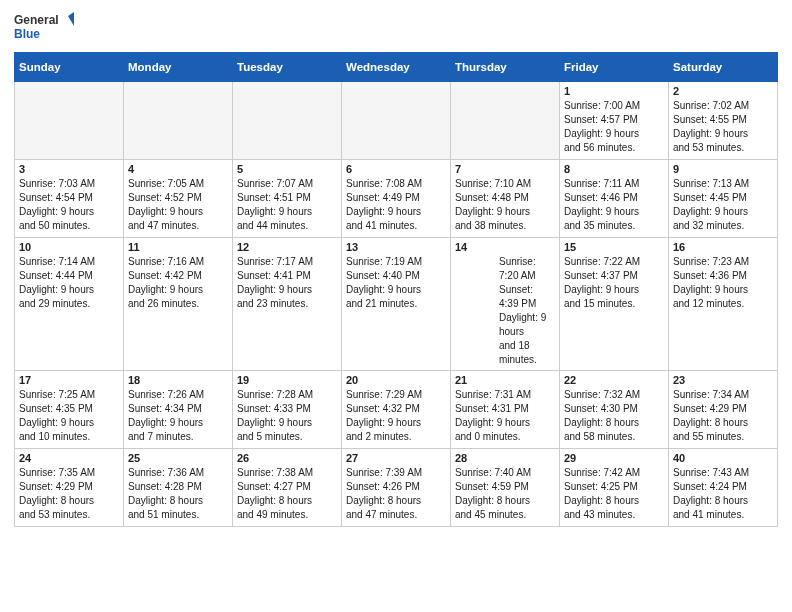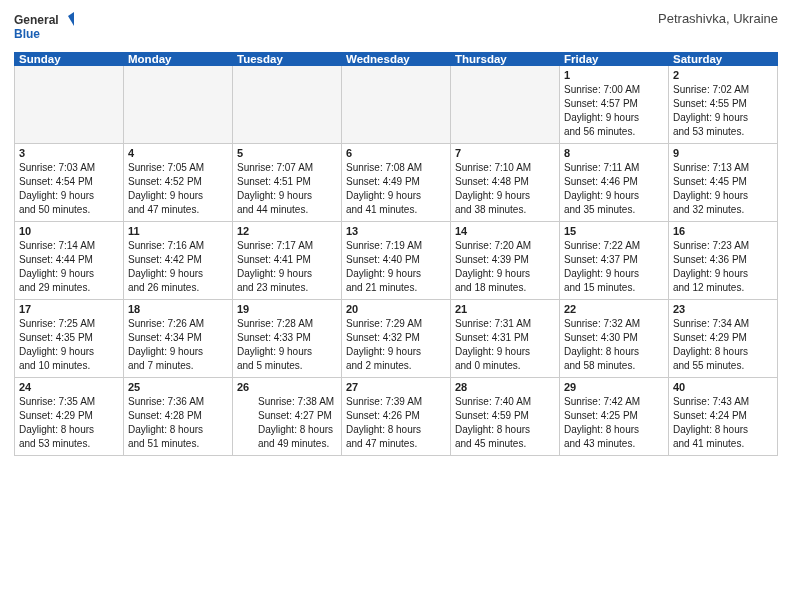--- a/index.html
+++ b/index.html
@@ -43,21 +43,21 @@
     .calendar {
       width: 100%;
       border-collapse: collapse;
       table-layout: fixed;
     }
     .calendar th {
       background: #1a5fb4;
       color: #fff;
       font-size: 11.5px;
       font-weight: bold;
-      padding: 0 4px;
+      padding: 8px 4px;
       text-align: left;
       border: 1px solid #1a5fb4;
     }
     .calendar td {
       vertical-align: top;
       border: 1px solid #ccc;
       padding: 3px 4px;
       font-size: 9px;
       color: #222;
       background: #fff;
@@ -84,21 +84,20 @@
 <div class="page">
   <div class="header">
     <div class="logo">
     <svg width="60" height="36" viewBox="0 0 60 36">
       <text x="0" y="14" font-size="12" font-weight="bold" fill="#333" font-family="Arial">General</text>
       <text x="0" y="28" font-size="12" font-weight="bold" fill="#1a5fb4" font-family="Arial">Blue</text>
       <polygon points="54,6 60,2 60,16" fill="#1a5fb4"></polygon>
     </svg>
       </div>
     <div class="title-block">
-      <div class="location">Petrashivka, Ukraine</div>
     </div>
   </div>
 
   <table class="calendar">
     <thead>
       <tr>
         <th>Sunday</th>
         <th>Monday</th>
         <th>Tuesday</th>
         <th>Wednesday</th>
@@ -204,21 +203,21 @@
           </td>
           <td>
             <span class="day-num">13</span>
             <div class="day-info" style="white-space: pre-line;">Sunrise: 7:19 AM
 Sunset: 4:40 PM
 Daylight: 9 hours
 and 21 minutes.</div>
           </td>
           <td>
             <span class="day-num">14</span>
-            <div class="day-info" style="white-space: pre-line;">Sunrise: 7:20 AM
+            <div class="day-info" style="white-space: pre-line; margin-left: 44px;">Sunrise: 7:20 AM
 Sunset: 4:39 PM
 Daylight: 9 hours
 and 18 minutes.</div>
           </td>
           <td>
             <span class="day-num">15</span>
             <div class="day-info" style="white-space: pre-line;">Sunrise: 7:22 AM
 Sunset: 4:37 PM
 Daylight: 9 hours
 and 15 minutes.</div>
@@ -292,21 +291,21 @@
           </td>
           <td>
             <span class="day-num">25</span>
             <div class="day-info" style="white-space: pre-line;">Sunrise: 7:36 AM
 Sunset: 4:28 PM
 Daylight: 8 hours
 and 51 minutes.</div>
           </td>
           <td>
             <span class="day-num">26</span>
-            <div class="day-info" style="white-space: pre-line; margin-left: 21px;">Sunrise: 7:38 AM
+            <div class="day-info" style="white-space: pre-line;">Sunrise: 7:38 AM
 Sunset: 4:27 PM
 Daylight: 8 hours
 and 49 minutes.</div>
           </td>
           <td>
             <span class="day-num">27</span>
             <div class="day-info" style="white-space: pre-line;">Sunrise: 7:39 AM
 Sunset: 4:26 PM
 Daylight: 8 hours
 and 47 minutes.</div>

